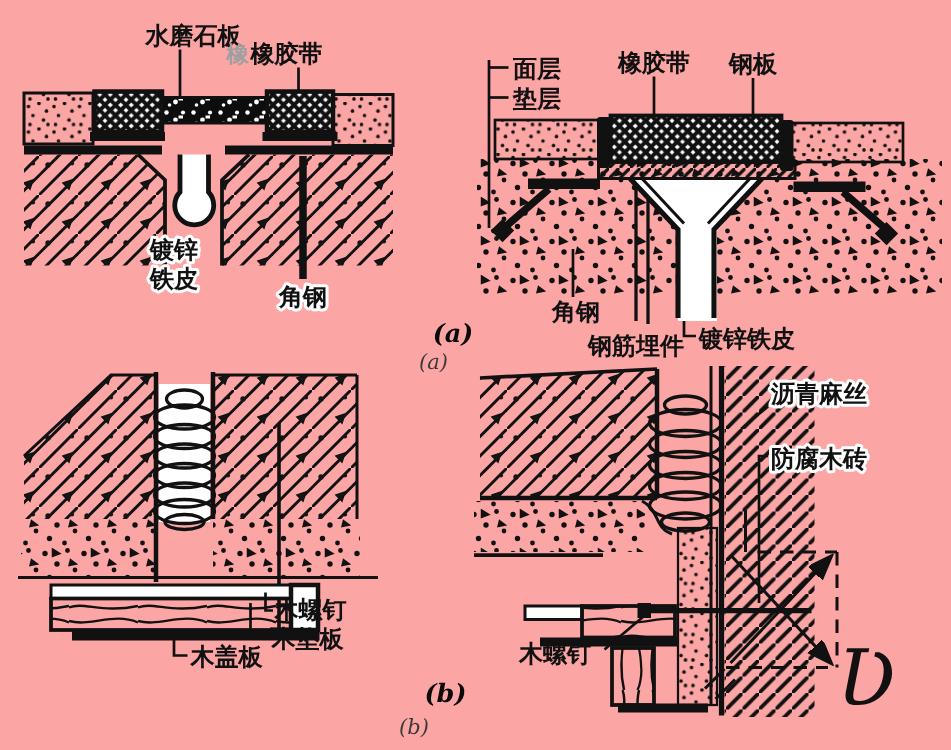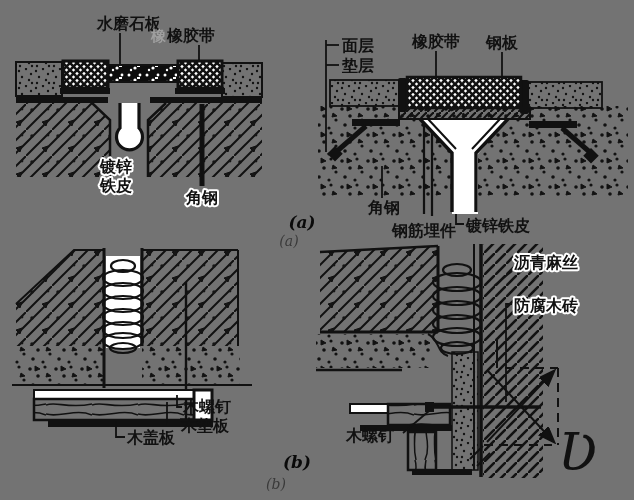--- a/index.html
+++ b/index.html
@@ -1,16 +1,16 @@
 <!DOCTYPE html>
 <html><head>
 <meta charset="utf-8">
 <style>
   html,body{margin:0;padding:0;background:#fff;}
-  .page{width:634px;height:500px;position:relative;background:#737373;overflow:hidden;}
+  .page{width:634px;height:500px;position:relative;background:#fca5a5;overflow:hidden;}
   svg{display:block;}
   svg line, svg path, svg polyline{stroke:#111;}
   .lbl{font-family:"Liberation Sans",sans-serif;font-weight:bold;font-size:16px;fill:#111;}
   .lbl-ghost{font-family:"Liberation Sans",sans-serif;font-weight:bold;font-size:15px;fill:#9f9f9f;}
   .halo{paint-order:stroke;stroke:#fff;stroke-width:4px;stroke-linejoin:round;}
   .cap-bold{font-family:"DejaVu Serif",serif;font-weight:bold;font-style:italic;font-size:17px;fill:#0a0a0a;}
   .cap-light{font-family:"DejaVu Serif",serif;font-style:italic;font-size:14px;fill:#3a3a3a;}
   .handwriting{font-family:"DejaVu Serif",serif;font-style:italic;font-size:52px;fill:#111;}
 </style>
 </head>

